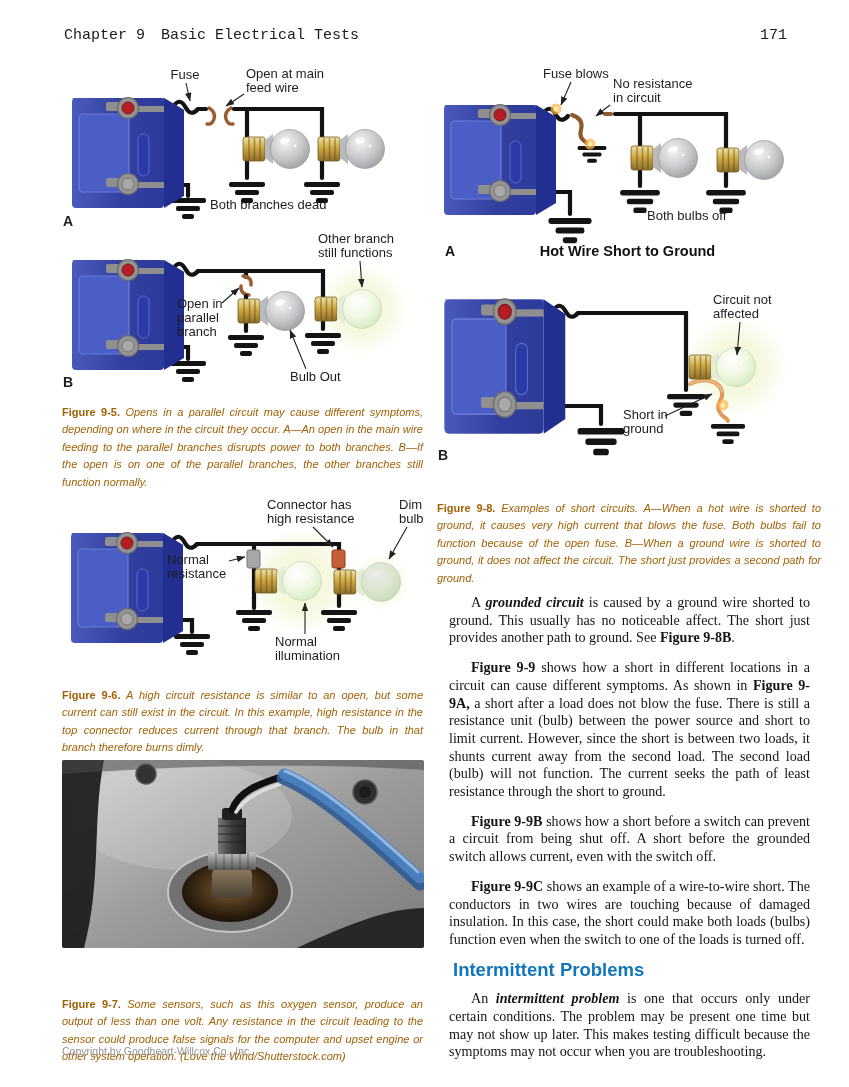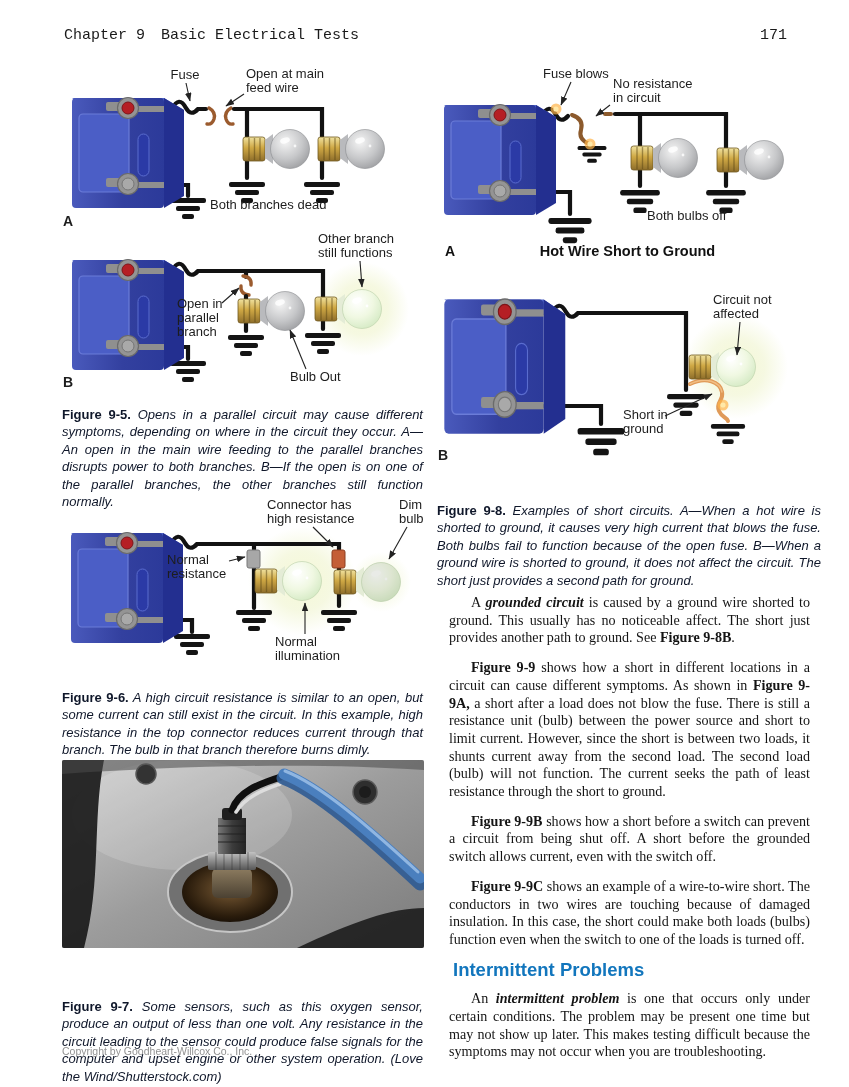--- a/index.html
+++ b/index.html
@@ -5,21 +5,21 @@
   html,body{margin:0;padding:0;background:#e8e8e8;}
   .page{position:relative;width:849px;height:1087px;background:#ffffff;overflow:hidden;
         font-family:"Liberation Sans",sans-serif;color:#231f20;}
   .hdr{position:absolute;top:27px;font-family:Liberation Mono, monospace;font-size:15px;color:#1a1a1a;}
   .hdr-left{left:64px;}
   .hdr-chapter{margin-right:16px;}
   .hdr-page{right:62px;}
   .dlayer{position:absolute;left:0;top:0;z-index:1;pointer-events:none;}
   .dlayer text{font-family:"Liberation Sans",sans-serif;font-size:13px;fill:#1d1d1d;}
   .dlayer text.tag{font-size:14px;font-weight:bold;}
-  .caption{position:absolute;z-index:2;font-size:13px;line-height:17.4px;text-align:justify;color:#0f172a;}
+  .caption{position:absolute;z-index:2;font-size:11px;line-height:17.4px;text-align:justify;color:#a16207;}
   .cap-label{font-weight:bold;}
   .cap-text{font-style:italic;}
   .fig-title-row{position:absolute;z-index:2;width:385px;text-align:center;font-weight:bold;font-size:14.5px;color:#111;}
   .fig-title-row .corner-tag{position:absolute;left:10px;top:0;font-size:14px;}
   .body-text{position:absolute;left:437px;top:582px;width:385px;z-index:2;
              font-family:"Liberation Serif",serif;font-size:14.1px;line-height:17.7px;text-align:justify;color:#141414;}
   .body-p{margin:12px;text-indent:22px;}
   .bi{font-weight:bold;font-style:italic;}
   .b{font-weight:bold;}
   .section-head{font-family:"Liberation Sans",sans-serif;font-weight:bold;font-size:18.5px;

